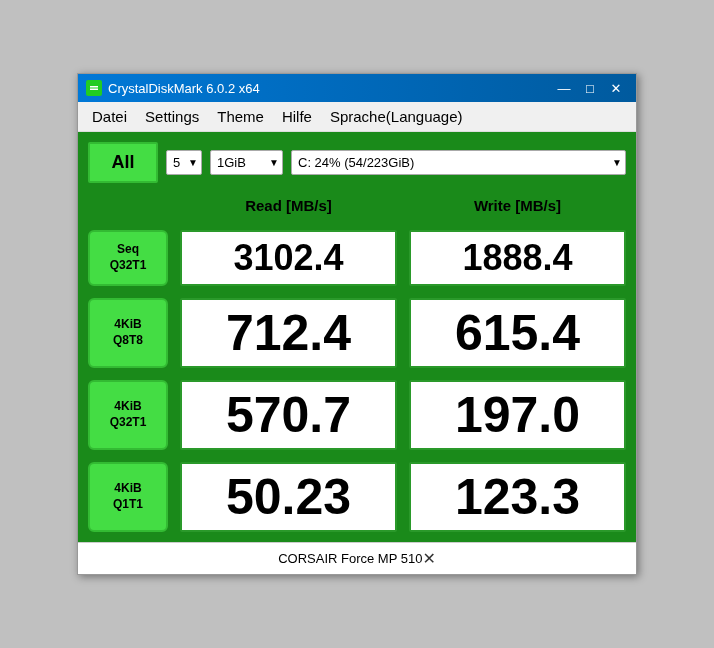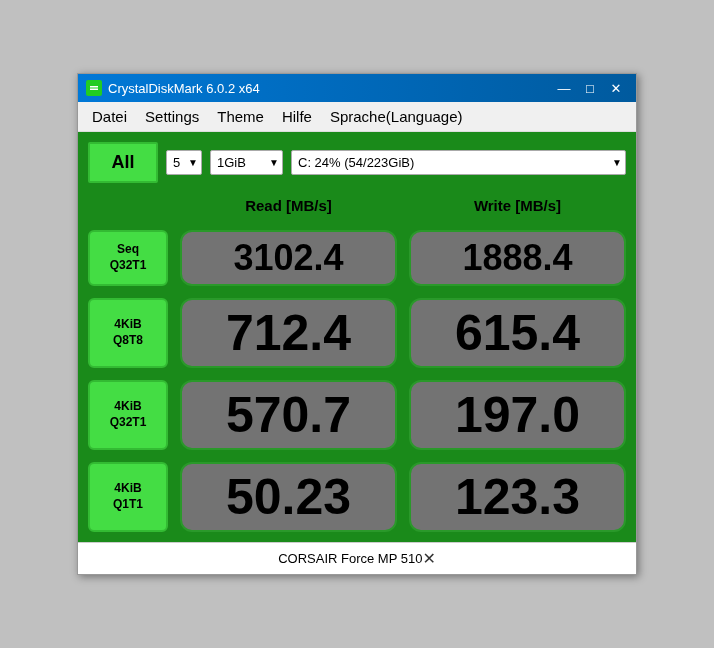--- a/index.html
+++ b/index.html
@@ -140,27 +140,27 @@
       font-weight: bold;
       text-align: center;
       padding: 8px 4px;
       display: flex;
       align-items: center;
       justify-content: center;
       line-height: 1.3;
       border-radius: 6px;
     }
     .result-cell {
-      background: #737373;
+      background: #ffffff;
       border: 2px solid #2a992a;
       display: flex;
       align-items: center;
       justify-content: center;
       padding: 8px 4px;
-      border-radius: 12px;
+      border-radius: 2px;
     }
     .result-value {
       color: black;
       font-size: 40px;
       font-weight: 900;
       font-family: Arial, sans-serif;
       text-align: center;
       line-height: 1;
     }
     .result-value.large { font-size: 36px; }

